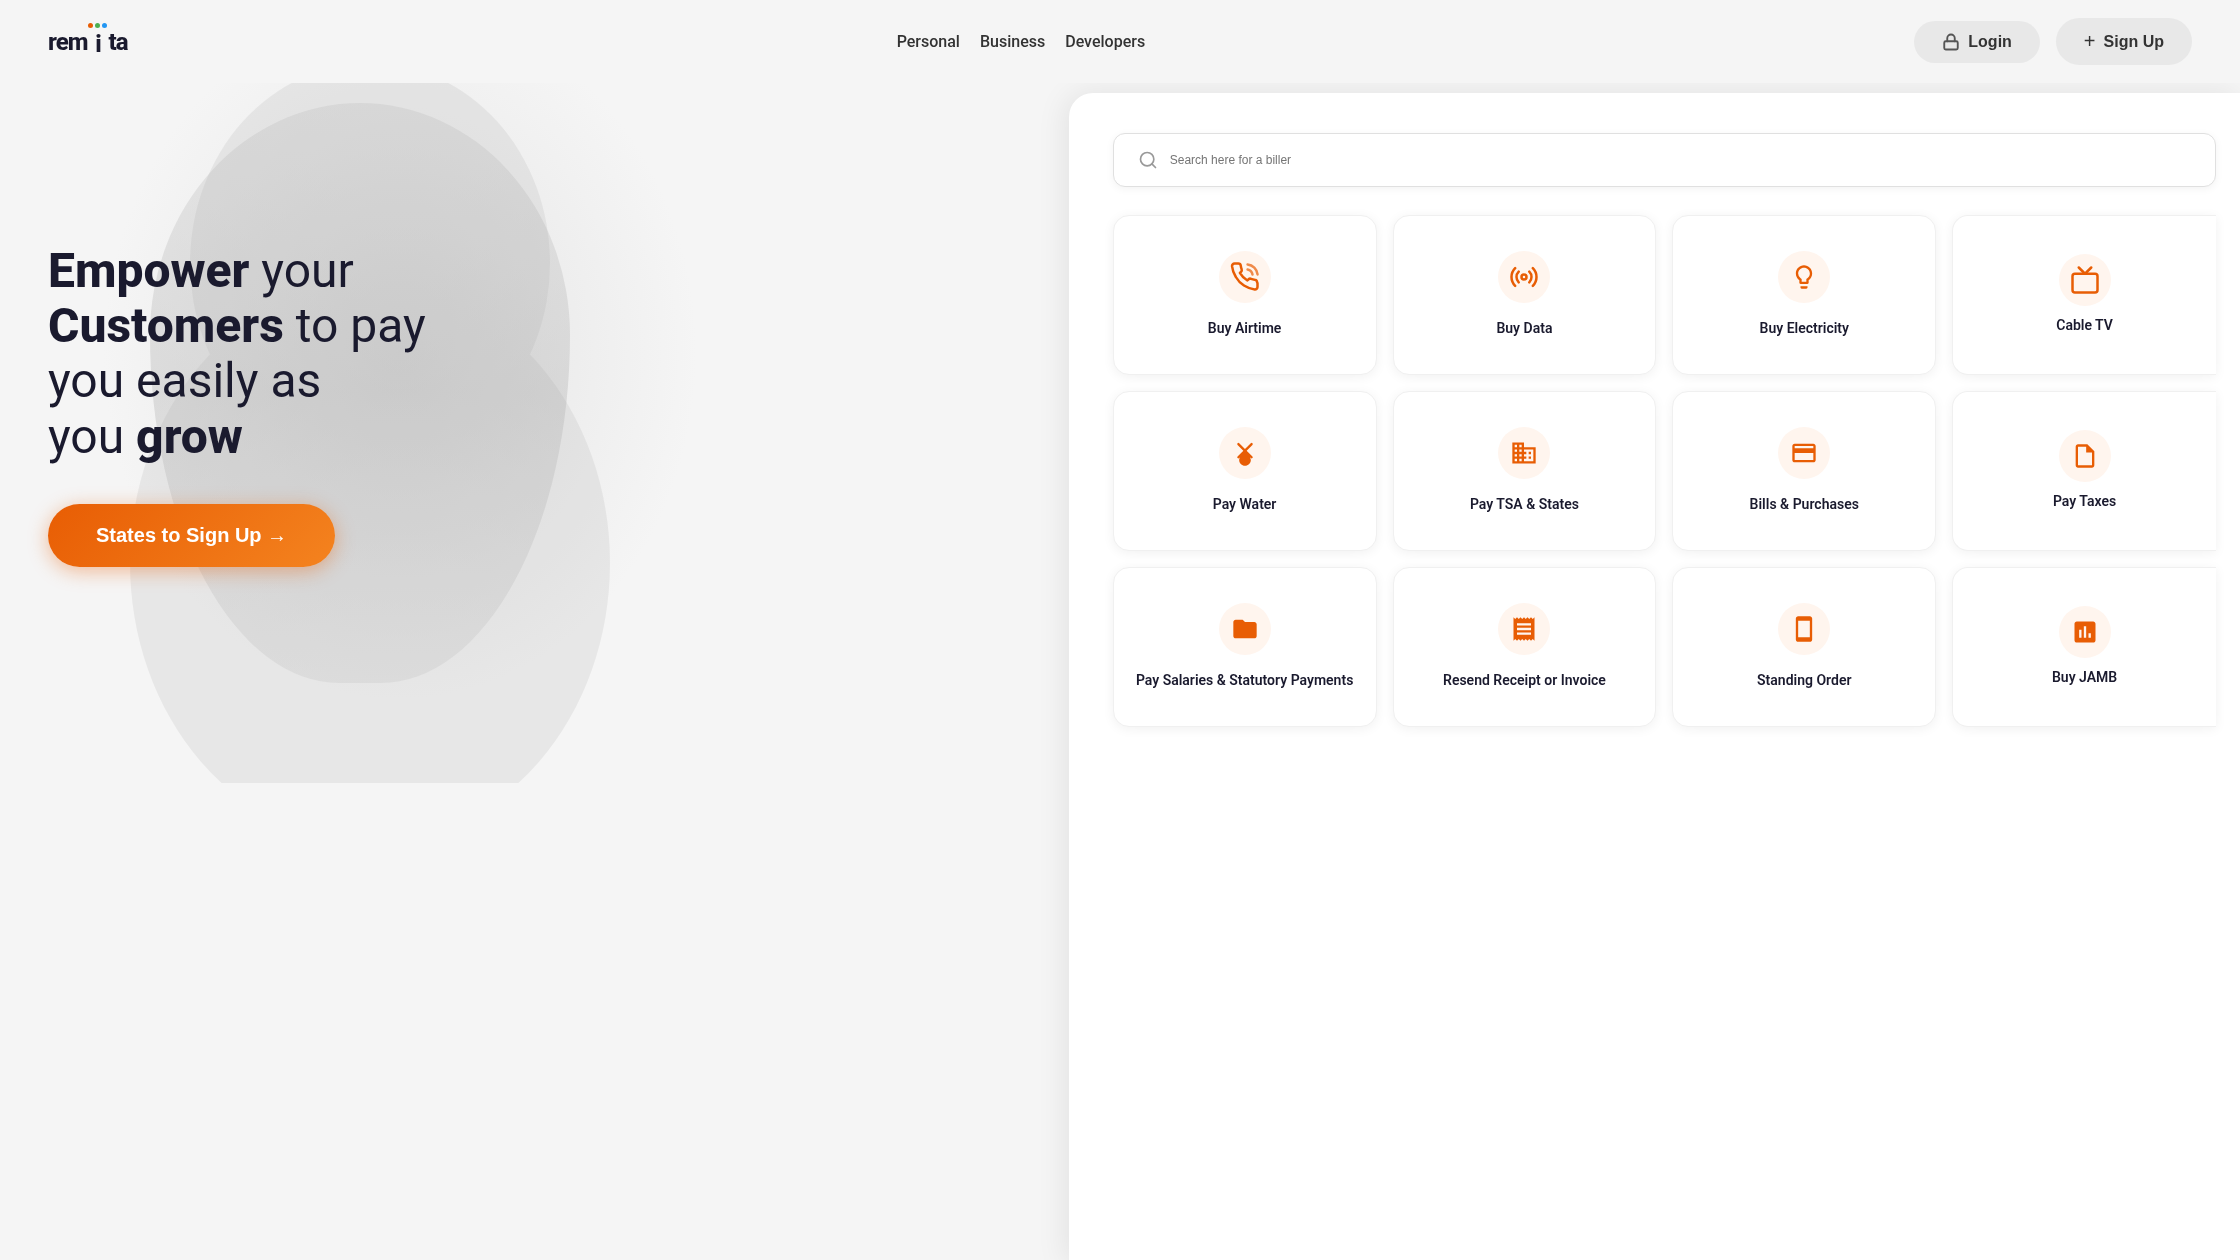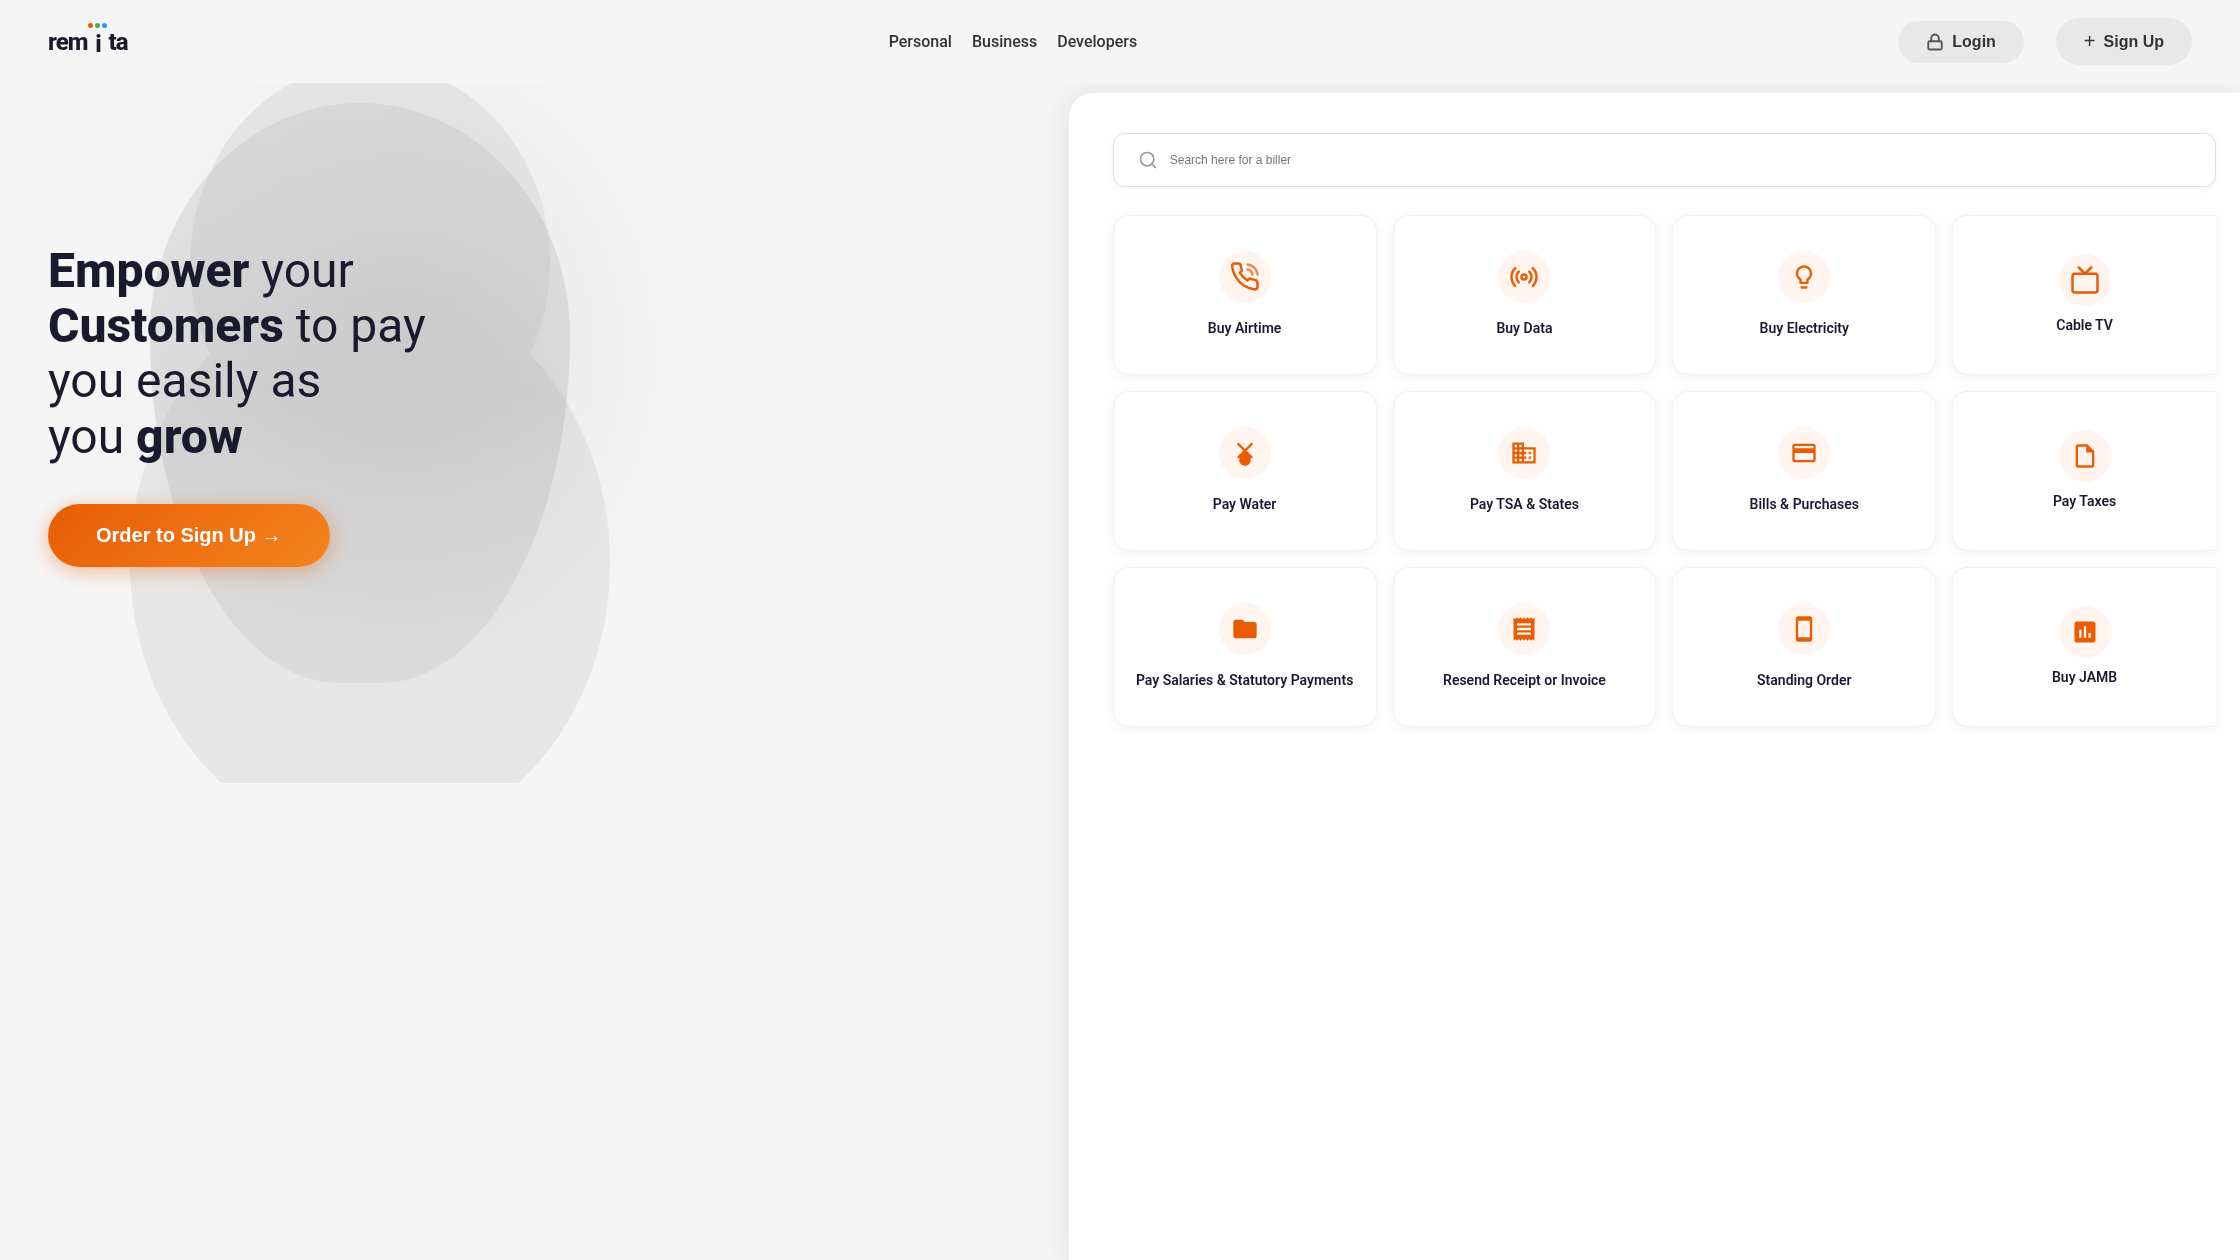--- a/index.html
+++ b/index.html
@@ -41,21 +41,21 @@
       font-size: 16px;
       color: #333;
       text-decoration: none;
       font-weight: 500;
       cursor: pointer;
     }
 
     .header-actions {
       display: flex;
       align-items: center;
-      gap: 32px;
+      gap: 16px;
     }
 
     .btn-login {
       display: flex;
       align-items: center;
       gap: 8px;
       padding: 12px 28px;
       border-radius: 50px;
       background: #e8e8e8;
       border: none;
@@ -308,21 +308,21 @@
       </svg>
     </div>
 
     <div class="hero-content">
       <h1 class="hero-title">
         <span class="bold">Empower</span><span class="normal"> your</span><br>
         <span class="bold">Customers</span><span class="normal"> to pay</span><br>
         <span class="normal">you easily as</span><br>
         <span class="normal">you </span><span class="bold">grow</span>
       </h1>
-      <button class="btn-cta">Order to Sign Up →</button>
+      <button class="btn-cta">States to Sign Up →</button>
     </div>
   </section>
 
   <section class="biller-panel">
 
     <div class="search-bar">
       <svg width="20" height="20" viewBox="0 0 24 24" fill="none" stroke="#999" stroke-width="2" stroke-linecap="round" stroke-linejoin="round">
         <circle cx="11" cy="11" r="8"></circle>
         <line x1="21" y1="21" x2="16.65" y2="16.65"></line>
       </svg>

